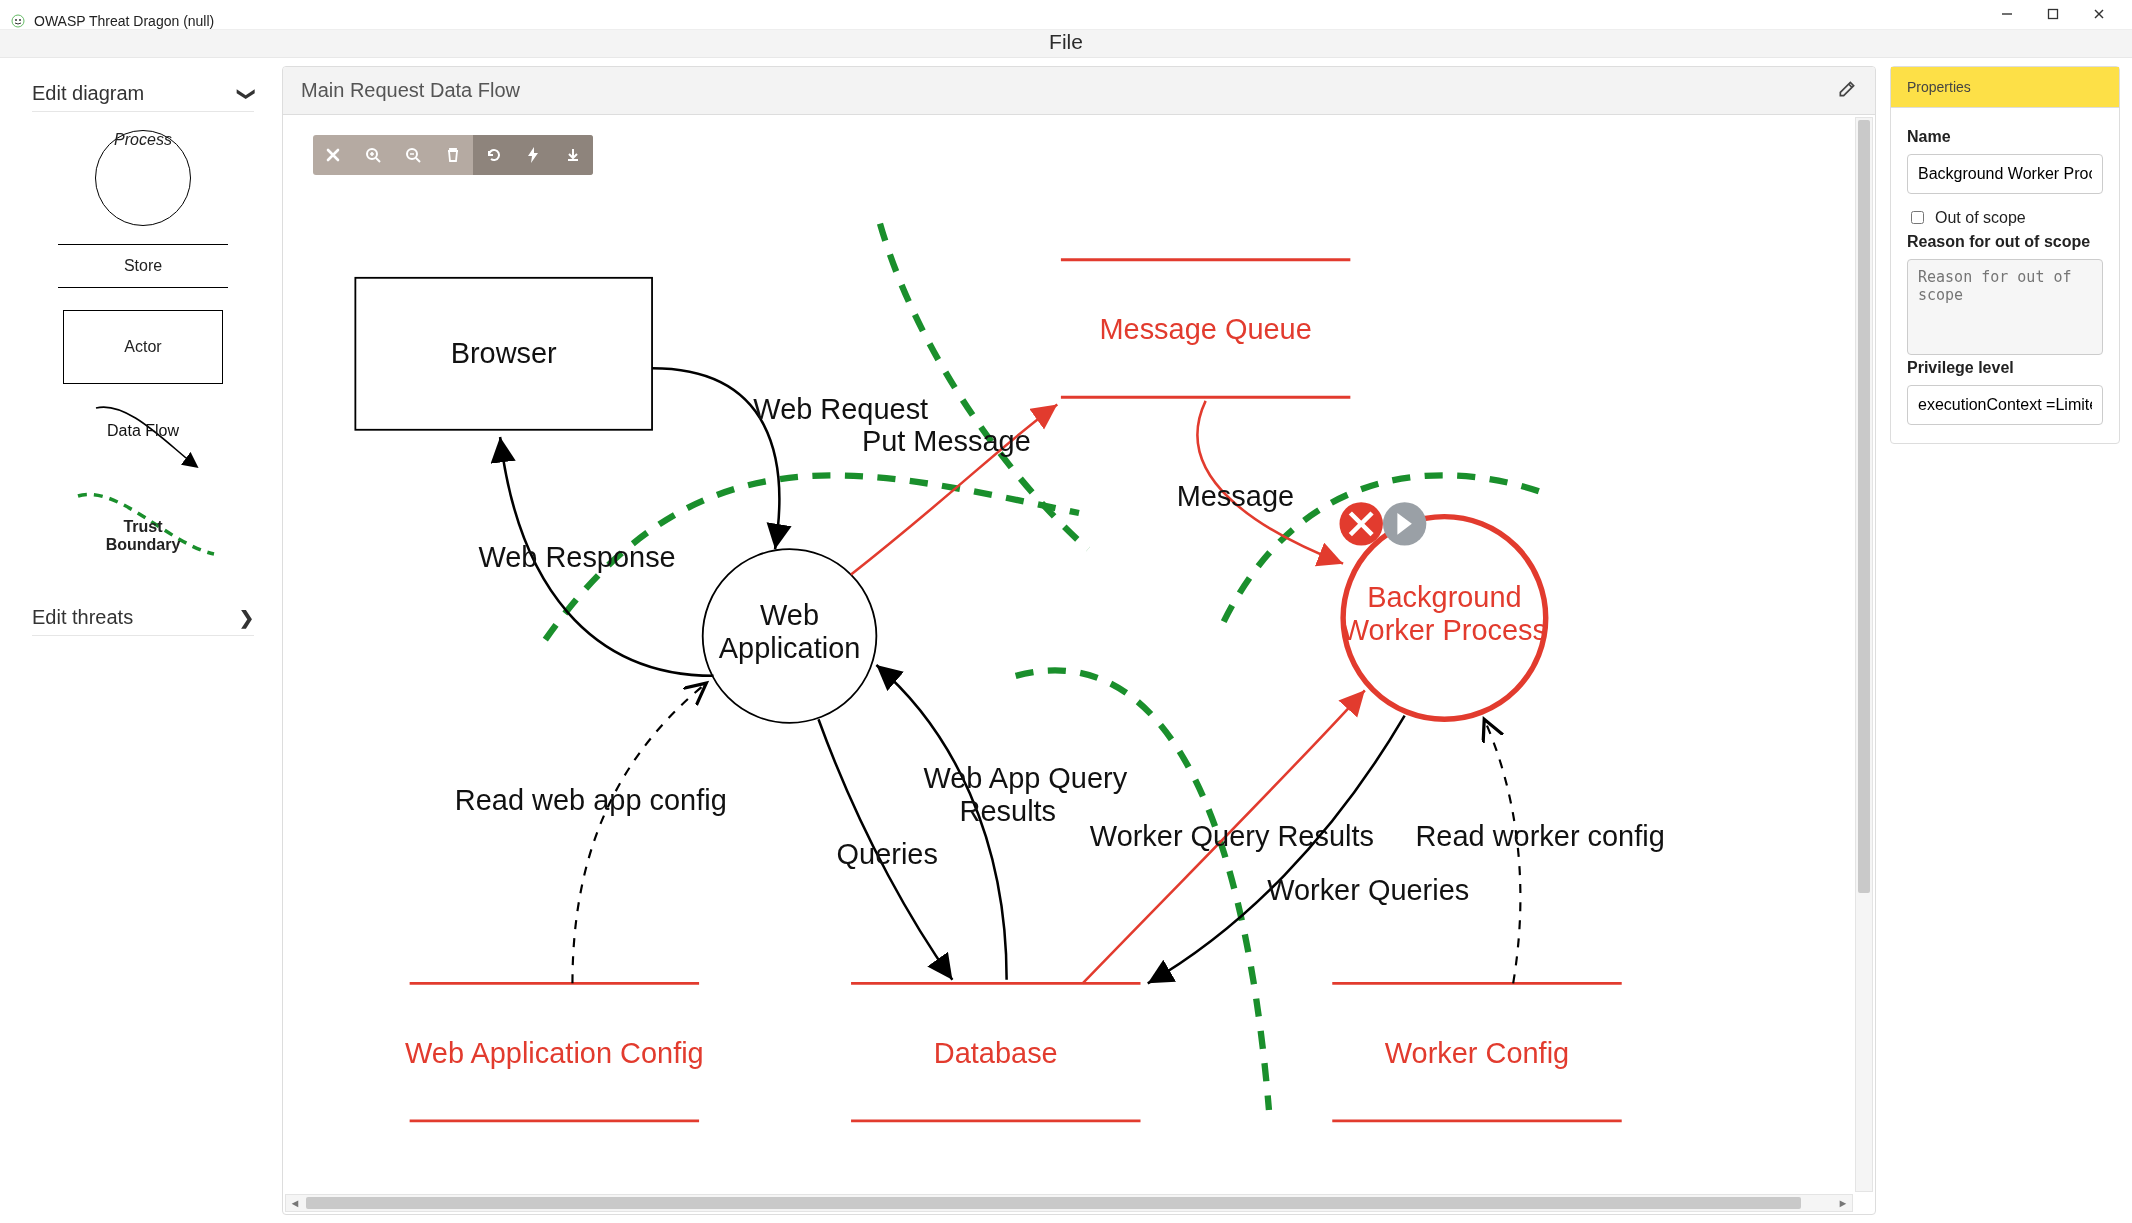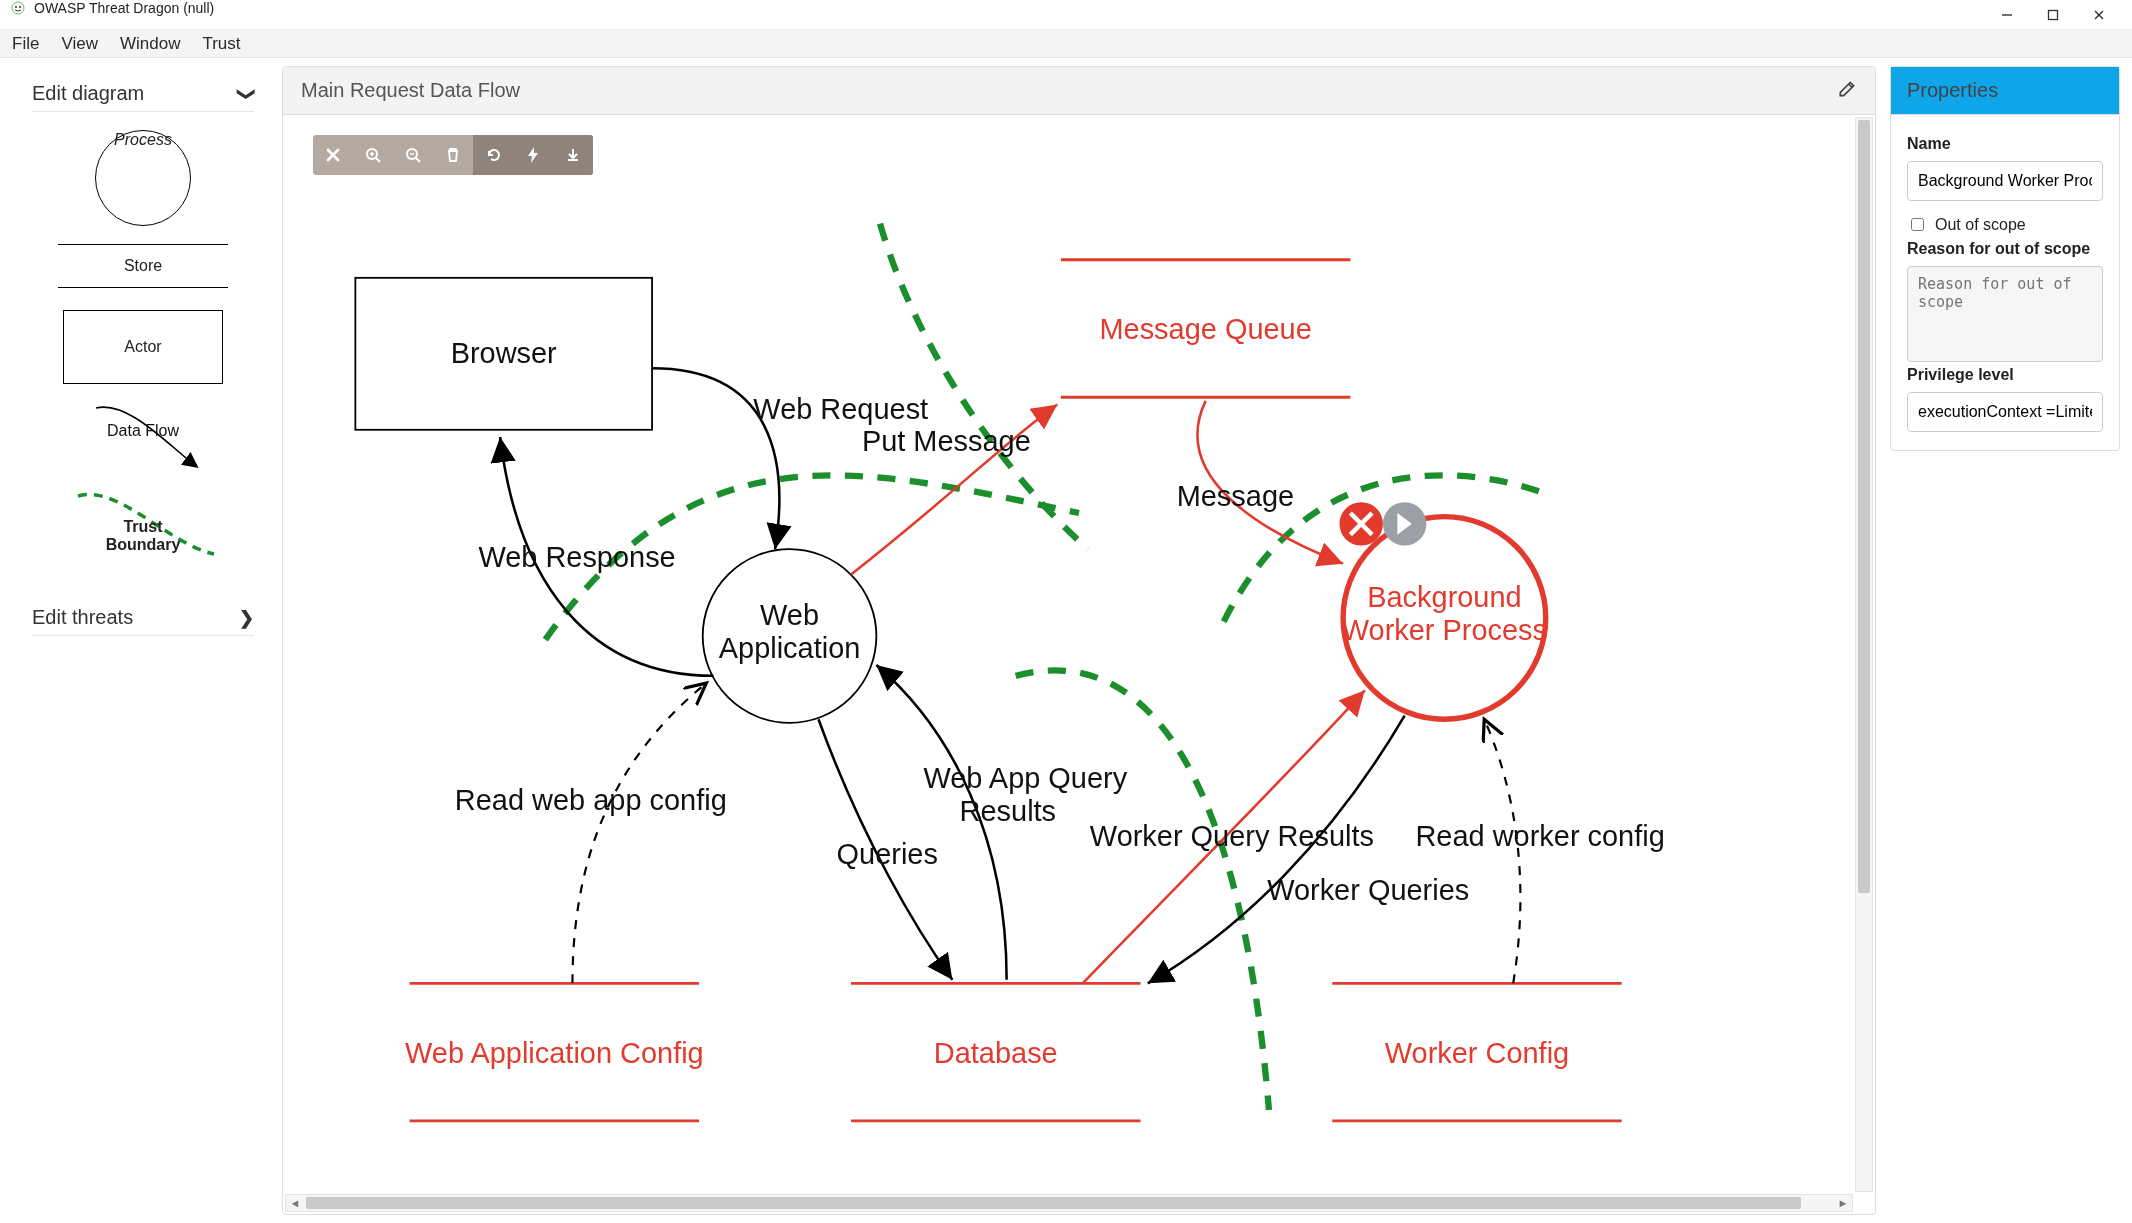--- a/index.html
+++ b/index.html
@@ -8,27 +8,27 @@
     --text: #222;
     --muted: #555;
     --red: #e23b2e;
     --green: #1a8f2c;
     --toolbar-gray: #b5aaa2;
     --toolbar-dark: #8e847c;
   }
   * { box-sizing: border-box; }
   html, body { margin:0; padding:0; height:100%; font-family: "Segoe UI", Arial, Helvetica, sans-serif; color:var(--text); background:#fff; }
   
-  .titlebar { height:30px; display:flex; align-items:flex-start; padding:0 10px; font-size:14px; border-bottom:1px solid #eee;}
+  .titlebar { height:30px; display:flex; align-items:flex-end; padding:0 10px; font-size:14px; border-bottom:1px solid #eee;}
   .titlebar .name { display:flex; align-items:center; gap:8px; }
   .titlebar .spacer { flex:1; }
   .winbtn { width:46px; height:30px; display:flex; align-items:center; justify-content:center; color:#333; }
   .appicon { width:16px; height:16px; }
   
-  .menubar { height:28px; background:var(--panel-bg); border-bottom:1px solid #e8e8e8; display:flex; align-items:center; gap:22px; padding:0 12px; font-size:17px; color:#2b2b2b;}
+  .menubar { height:28px; background:var(--panel-bg); border-bottom:1px solid #e8e8e8; display:flex; align-items:center; gap:22px; padding:0 6px; font-size:21px; color:#2b2b2b;flex-direction:column;}
   .menubar .menu-item { cursor:default; }
   
   .app { display:flex; height: calc(100% - 58px); }
   .sidebar { width:282px; padding:18px 28px 0 32px; }
   .section-header { display:flex; align-items:center; justify-content:space-between; font-size:20px; color:#333; padding:6px 0; border-bottom:1px solid #e6e6e6; }
   .chevron { font-size:18px; color:#333; }
   .palette { display:flex; flex-direction:column; align-items:center; gap:0px; padding-top:10px; }
   .palette-item { width:210px; display:flex; flex-direction:column; align-items:center; gap:0px; margin-top:8px; }
   .process-circle { width:96px; height:96px; border:1px solid #000; border-radius:50%; display:flex; justify-content:center;font-style:italic; }
   .store-shape { width:170px; border-top:1px solid #000; border-bottom:1px solid #000; height:44px; display:flex; align-items:center; justify-content:center; }
@@ -49,21 +49,21 @@
   .tbtn.alt { background:var(--toolbar-dark); }
   .scrollbar-v { position:absolute; right:2px; top:2px; bottom:22px; width:18px; background:#f5f5f5; border:1px solid #e4e4e4; }
   .scrollbar-v .thumb { position:absolute; left:2px; right:2px; top:2px; height:72%; background:#c9c9c9; border-radius:2px;}
   .scrollbar-h { position:absolute; left:2px; right:22px; bottom:2px; height:18px; background:#f5f5f5; border:1px solid #e4e4e4; display:flex; align-items:center; justify-content:space-between;}
   .scrollbar-h .arrow { width:18px; text-align:center; color:#777; font-size:11px;}
   .scrollbar-h .track { flex:1; height:12px; margin:0 2px; position:relative;}
   .scrollbar-h .thumb { position:absolute; left:0; width:98%; top:0; bottom:0; background:#c9c9c9; border-radius:2px;}
   
   .props { width:230px; margin:8px 12px 0 4px; }
   .props-card { border:1px solid var(--border); border-radius:4px; background:#fff; }
-  .props-head { background:#0ea5e9; border-bottom:1px solid var(--border); padding:12px 16px; font-size:20px; color:#444;}
+  .props-head { background:#fde047; border-bottom:1px solid var(--border); padding:12px 16px; font-size:14px; color:#444;}
   .props-body { padding:14px 16px 18px; }
   .props-body label.field-label { display:block; font-weight:bold; margin:6px 0 8px; font-size:16px;}
   .props-body input[type=text] { width:100%; height:40px; border:1px solid #ccc; border-radius:4px; padding:0 10px; font-size:16px;}
   .props-body textarea { width:100%; height:96px; border:1px solid #ccc; border-radius:4px; padding:8px 10px; font-size:15px; background:#f6f6f6; resize:none;}
   .cb-row { display:flex; align-items:center; gap:8px; margin:14px 0 6px; font-size:16px;}
   
   .dlabel { font-size:16px; fill:#111; }
   .dlabel.red { fill: var(--red); }
 </style>
 </head>

